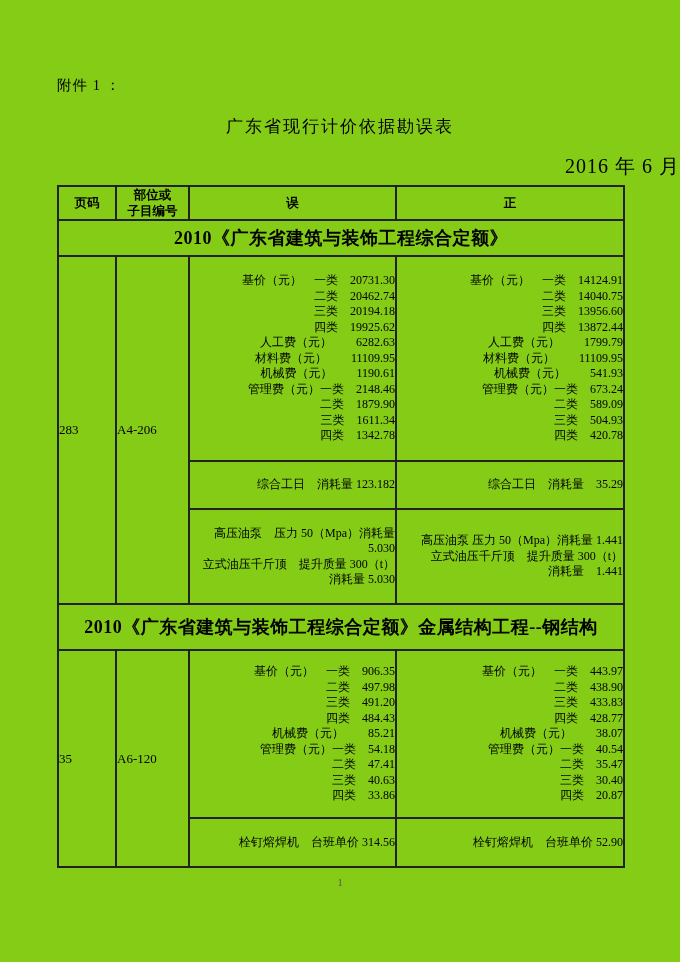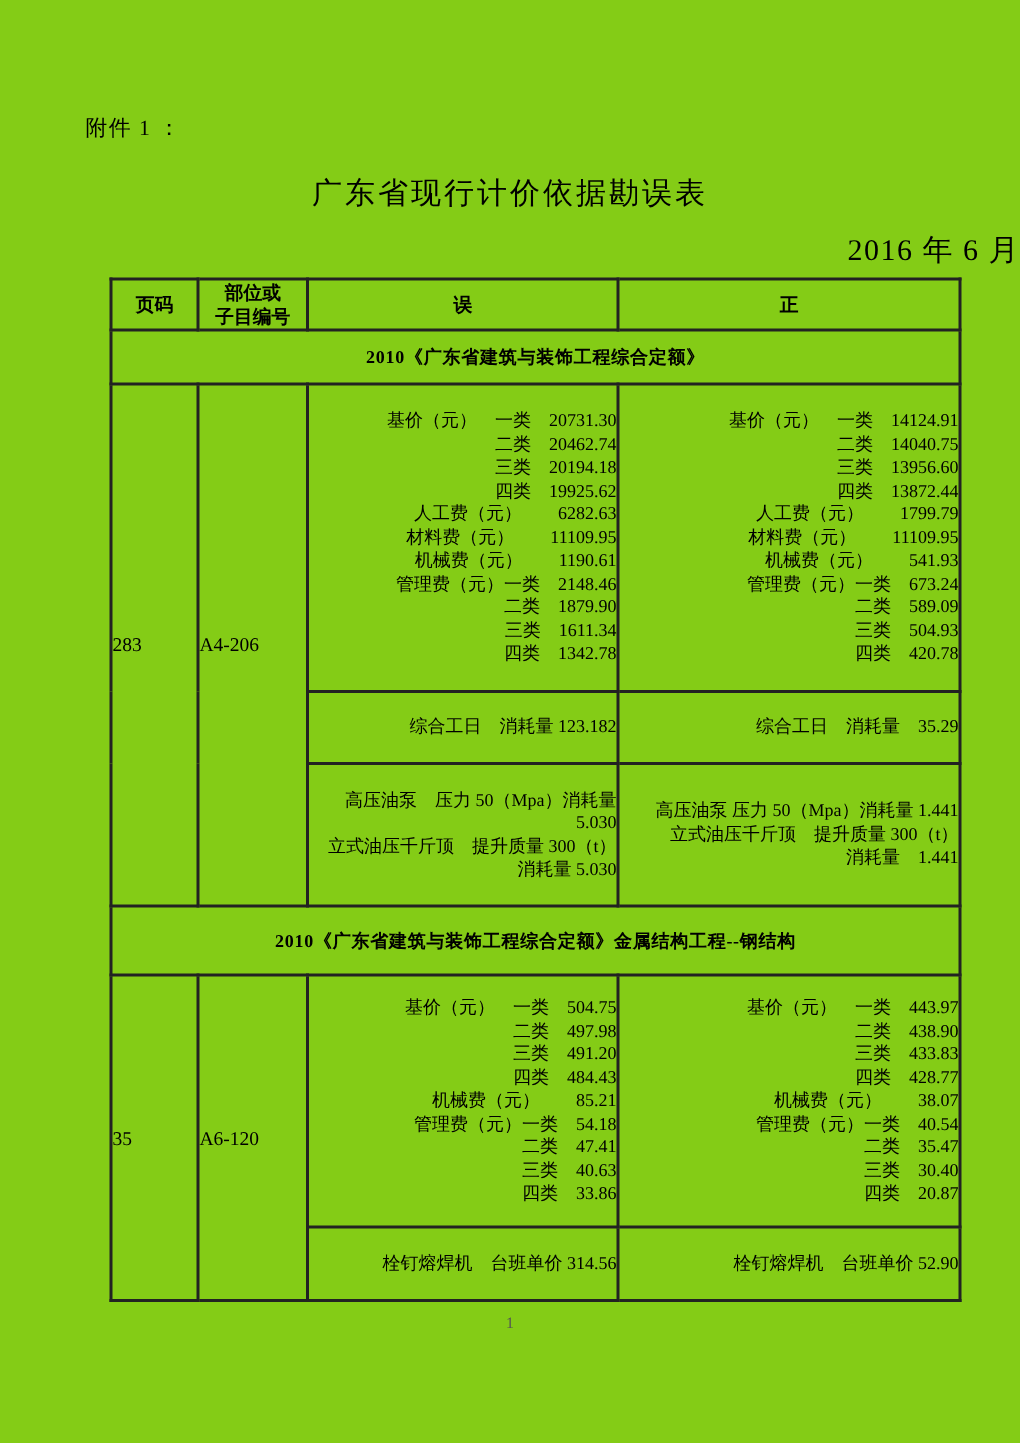--- a/index.html
+++ b/index.html
@@ -18,34 +18,34 @@
     left: 57px;
     top: 76px;
     font-size: 14.5px;
     letter-spacing: 1px;
   }
   .doc-title {
     position: absolute;
     left: 0; right: 0;
     top: 115px;
     text-align: center;
-    font-size: 20px;
+    font-size: 17px;
     letter-spacing: 2px;
   }
   .doc-date {
     position: absolute;
     left: 12px; right: 0;
     top: 153px;
     text-align: right;
     font-size: 20px;
     letter-spacing: 1px;
   }
   table.errata {
     position: absolute;
-    left: 73px;
+    left: 57px;
     top: 185px;
     width: 566px;
     border-collapse: collapse;
     table-layout: fixed;
   }
   table.errata th, table.errata td {
     border: 2px solid #222;
     padding: 0;
     box-sizing: border-box;
   }
@@ -55,21 +55,21 @@
     font-size: 12.5px;
     line-height: 16px;
     text-align: center;
     vertical-align: middle;
     white-space: pre-line;
   }
   tr.section-row td {
     text-align: center;
     vertical-align: middle;
     font-weight: bold;
-    font-size: 12px;
+    font-size: 18px;
     letter-spacing: 0.5px;
     margin-top: 29px;
   }
   td.idcell {
     text-align: left;
     vertical-align: middle;
     font-size: 13px;
   }
   td.cell {
     font-size: 12px;
@@ -156,21 +156,21 @@
         <td class="cell">高压油泵 压力 50（Mpa）消耗量 1.441
 立式油压千斤顶　提升质量 300（t）
 消耗量　1.441</td>
       </tr>
       <tr class="section-row" style="height:46px">
         <td colspan="4">2010《广东省建筑与装饰工程综合定额》金属结构工程--钢结构</td>
       </tr>
       <tr style="height:168px">
         <td class="idcell" rowspan="2">35</td>
         <td class="idcell" rowspan="2">A6-120</td>
-        <td class="cell">基价（元）　一类　504.75
+        <td class="cell">基价（元）　一类　906.35
 　　　　　　二类　497.98
 　　　　　　三类　491.20
 　　　　　　四类　484.43
 　机械费（元）　　85.21
 管理费（元）一类　54.18
 　　　　　　二类　47.41
 　　　　　　三类　40.63
 　　　　　　四类　33.86</td>
         <td class="cell">基价（元）　一类　443.97
 　　　　　　二类　438.90

